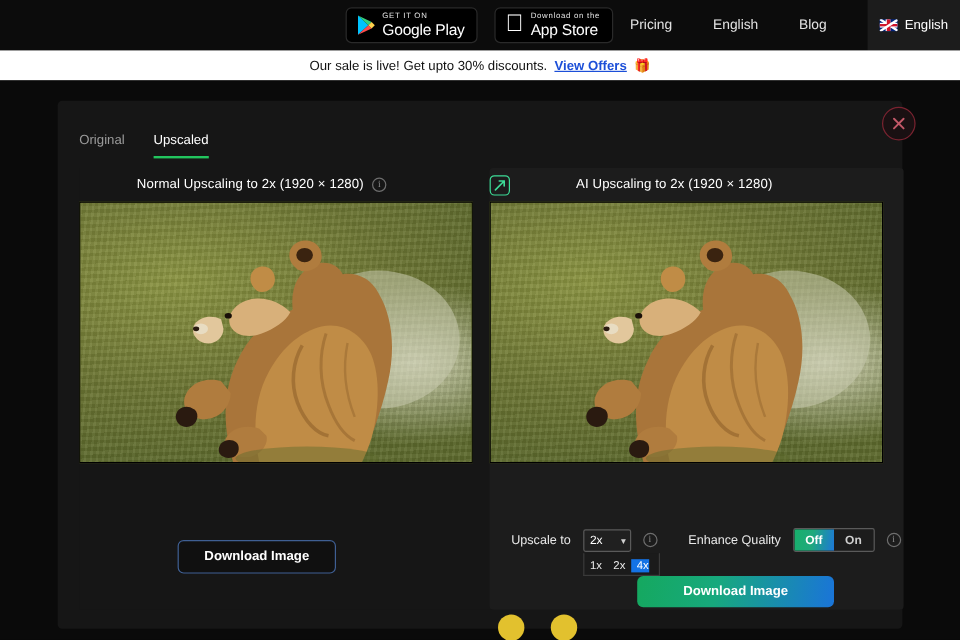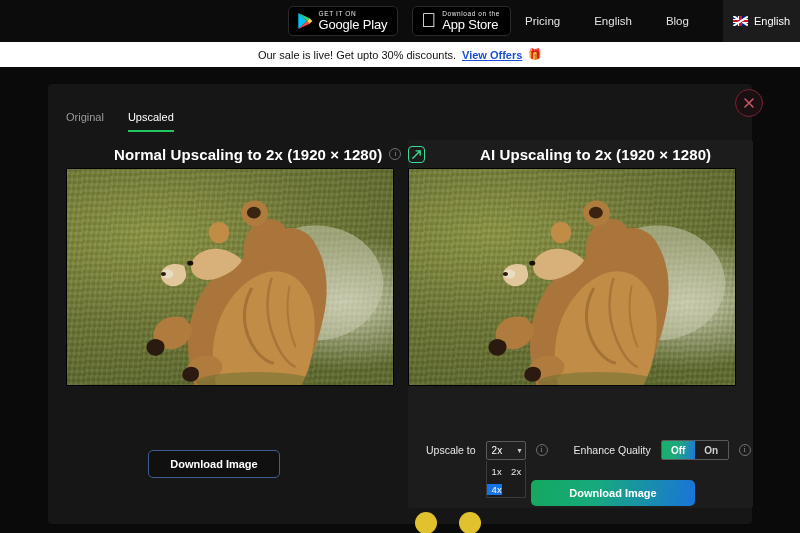--- a/index.html
+++ b/index.html
@@ -93,21 +93,21 @@
   .col { position: absolute; top: 56px; width: 345px; height: 368px; }
   .col-left  { left: 18px;  background: #161616; }
   .col-right { left: 360px; background: #1c1c1c; border-radius: 3px; }
 
   .col-head {
     display: flex; align-items: center; gap: 7px;
     padding-left: 0; height: 28px;
   }
   .col-left .col-head  { padding-left: 0; }
   .col-right .col-head { padding-left: 0; }
-  .col-title { font-size: 15px; font-weight: bold; color: #ffffff; letter-spacing: .1px; padding-left: 48px; }
+  .col-title { font-size: 11px; font-weight: normal; color: #ffffff; letter-spacing: .1px; padding-left: 48px; }
 
   .ai-icon {
     width: 17px; height: 17px; border-radius: 4px;
     border: 1.4px solid #3ddc97; display: flex; align-items: center; justify-content: center;
     flex: none;
   }
   .info-icon {
     width: 12px; height: 12px; border-radius: 50%;
     border: 1px solid #6e6e6e; color: #8d8d8d;
     font-size: 8px; line-height: 10px; text-align: center;
@@ -142,21 +142,21 @@
   .ctrl-label { font-size: 10.5px; color: #e8e8e8; }
   .select-wrap { position: relative; }
   .select-box {
     width: 40px; height: 19px; background: #202020;
     border: 1px solid #5a5a5a; border-radius: 2px;
     display: flex; align-items: center; justify-content: space-between;
     padding: 0 3px 0 5px; color: #ffffff; font-size: 10px; cursor: pointer;
   }
   .caret { font-size: 8px; color: #cfcfcf; }
   .dropdown {
-    position: absolute; left: 0; top: 20px; width: 40px;
+    position: absolute; left: 0; top: 20px; width: 64px;
     background: #1b1b1b; border: 1px solid #3a3a3a; border-top: none;
     z-index: 20;
   }
   .dd-item {
     height: 13px; line-height: 13px; font-size: 9.5px;
     color: #e9e9e9; padding-left: 5px; cursor: pointer;
   }
   .dd-item.sel { background: #1473e6; color: #ffffff; }
 
   .toggle {

